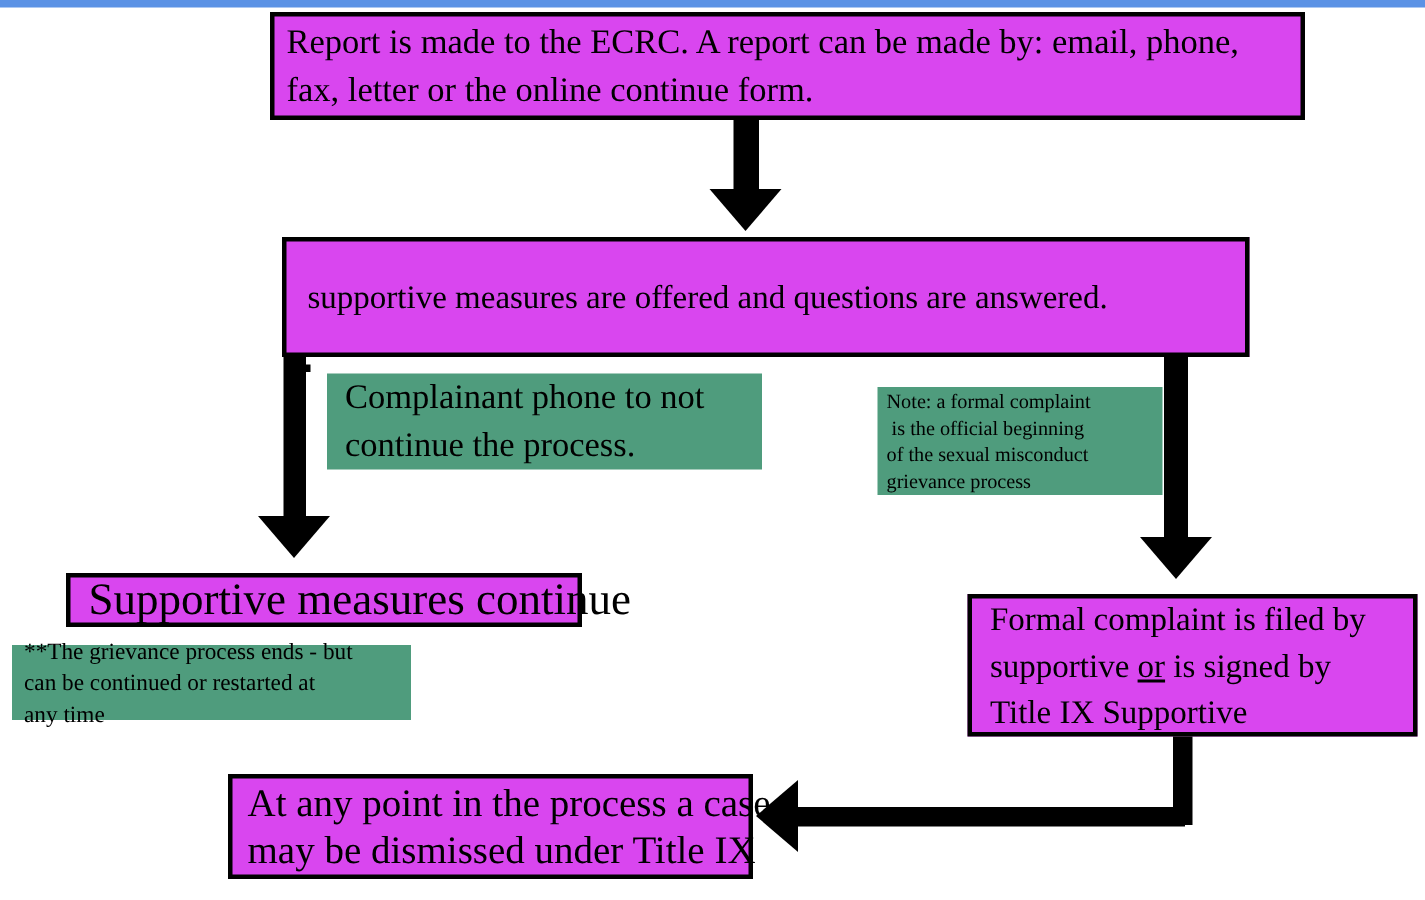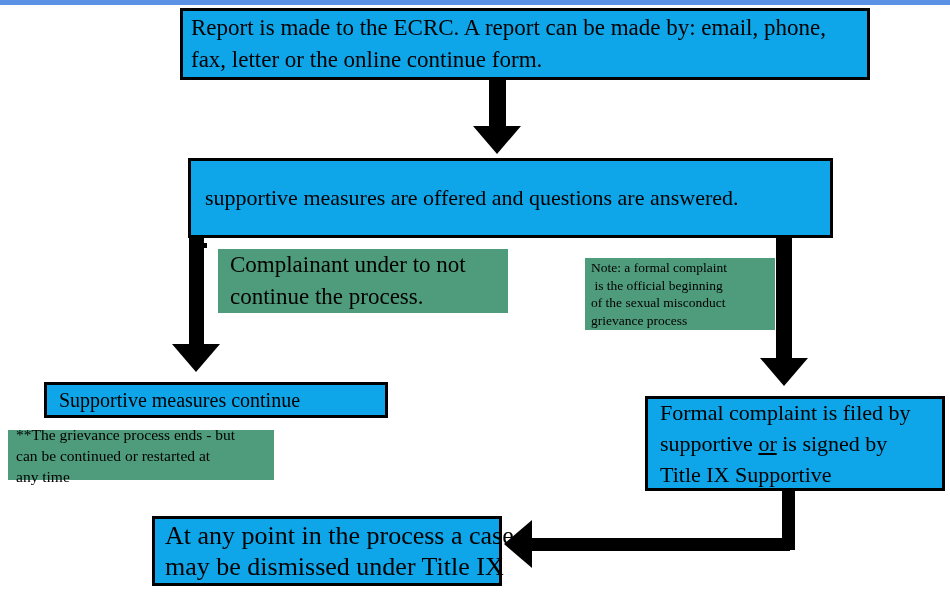--- a/index.html
+++ b/index.html
@@ -25,21 +25,21 @@
     top: 0;
     width: 950px;
     height: 5px;
     background: #5b92e5;
   }
 
   
   .node {
     position: absolute;
     box-sizing: border-box;
-    background: #0ea5e9;
+    background: #d946ef;
     border: 3px solid #000000;
     display: flex;
     flex-direction: column;
     justify-content: center;
   }
   .node .line {
     display: block;
     white-space: pre;
   }
 
@@ -66,21 +66,21 @@
   }
   #node-intake {
     left: 188px; top: 158px; width: 645px; height: 80px;
     padding: 2px 0 2px 14px;
     font-size: 22px;
     line-height: 34px;
   }
   #node-supportive {
     left: 44px; top: 382px; width: 344px; height: 36px;
     padding: 0 0 0 12px;
-    font-size: 20px;
+    font-size: 30px;
     line-height: 30px;
   }
   #node-formal {
     left: 645px; top: 396px; width: 300px; height: 95px;
     padding: 2px 0 2px 12px;
     font-size: 22px;
     line-height: 31px;
   }
   #node-dismissed {
     left: 152px; top: 516px; width: 350px; height: 70px;
@@ -170,21 +170,21 @@
 
   <div class="node" id="node-intake">
     <span class="line">supportive measures are offered and questions are answered.</span>
   </div>
 
   <div class="shaft-v" id="arrow2-shaft"></div>
   <div class="shaft-v" id="arrow2-dot"></div>
   <div class="head-down" id="arrow2-head"></div>
 
   <div class="green" id="green-elects">
-    <span class="line">Complainant under to not</span>
+    <span class="line">Complainant phone to not</span>
     <span class="line">continue the process.</span>
   </div>
 
   <div class="green" id="green-note">
     <span class="line">Note: a formal complaint</span>
     <span class="line"> is the official beginning</span>
     <span class="line">of the sexual misconduct</span>
     <span class="line">grievance process</span>
   </div>
 

